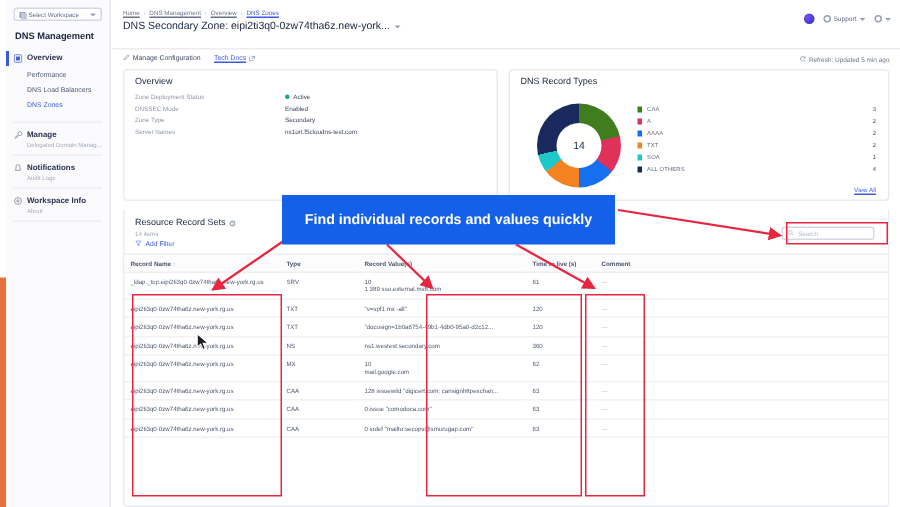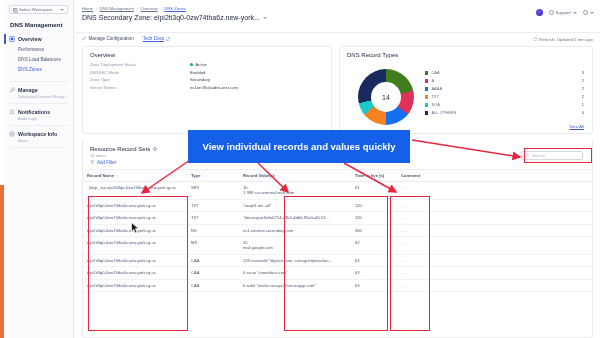--- a/index.html
+++ b/index.html
@@ -467,17 +467,17 @@
     <marker id="ah" markerWidth="6" markerHeight="6" refX="5" refY="3" orient="auto">
       <path d="M0,0 L6,3 L0,6 z" fill="#e8263f"></path>
     </marker>
   </defs>
   <line x1="190" y1="160" x2="142" y2="193" stroke="#e8263f" stroke-width="1.5" marker-end="url(#ah)"></line>
   <line x1="258" y1="163" x2="288" y2="192" stroke="#e8263f" stroke-width="1.5" marker-end="url(#ah)"></line>
   <line x1="344" y1="163" x2="396" y2="192" stroke="#e8263f" stroke-width="1.5" marker-end="url(#ah)"></line>
   <line x1="412" y1="140" x2="520" y2="157" stroke="#e8263f" stroke-width="1.5" marker-end="url(#ah)"></line>
 </svg>
 
-<div class="banner">View individual records and values quickly</div>
+<div class="banner">Find individual records and values quickly</div>
 
 <svg class="cursor" width="9" height="12" viewBox="0 0 9 12">
   <path d="M0.5 0.5 L0.5 9.5 L2.8 7.4 L4.3 11 L5.9 10.3 L4.4 6.8 L7.5 6.6 z" fill="#1b1b1b" stroke="#fff" stroke-width="0.7"></path>
 </svg>
 
 </body></html>

